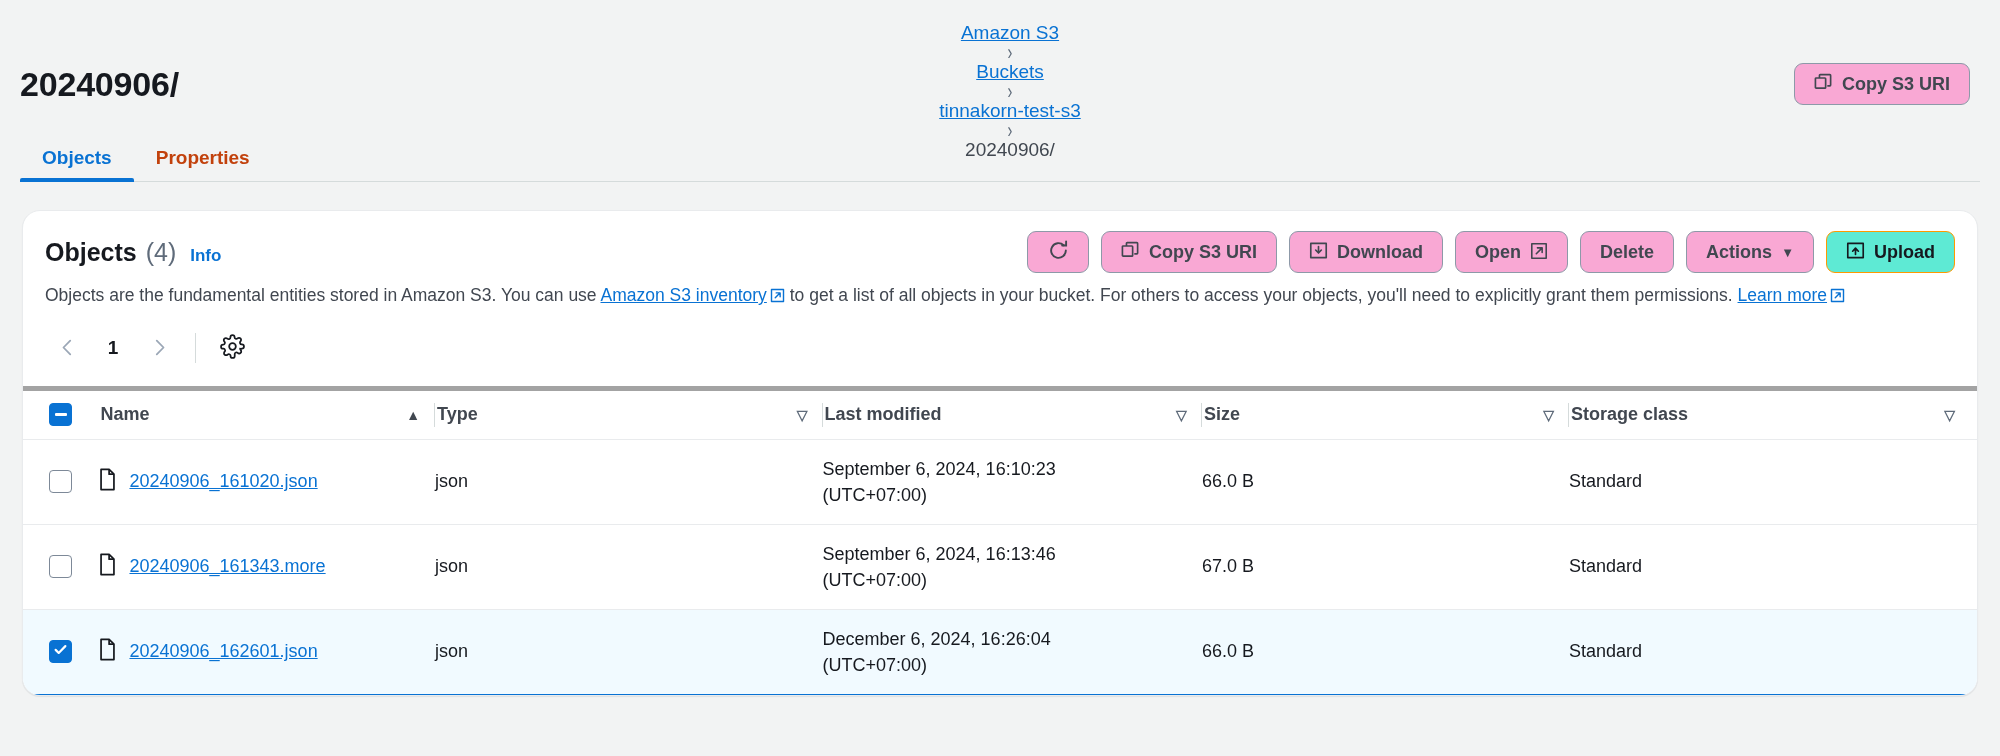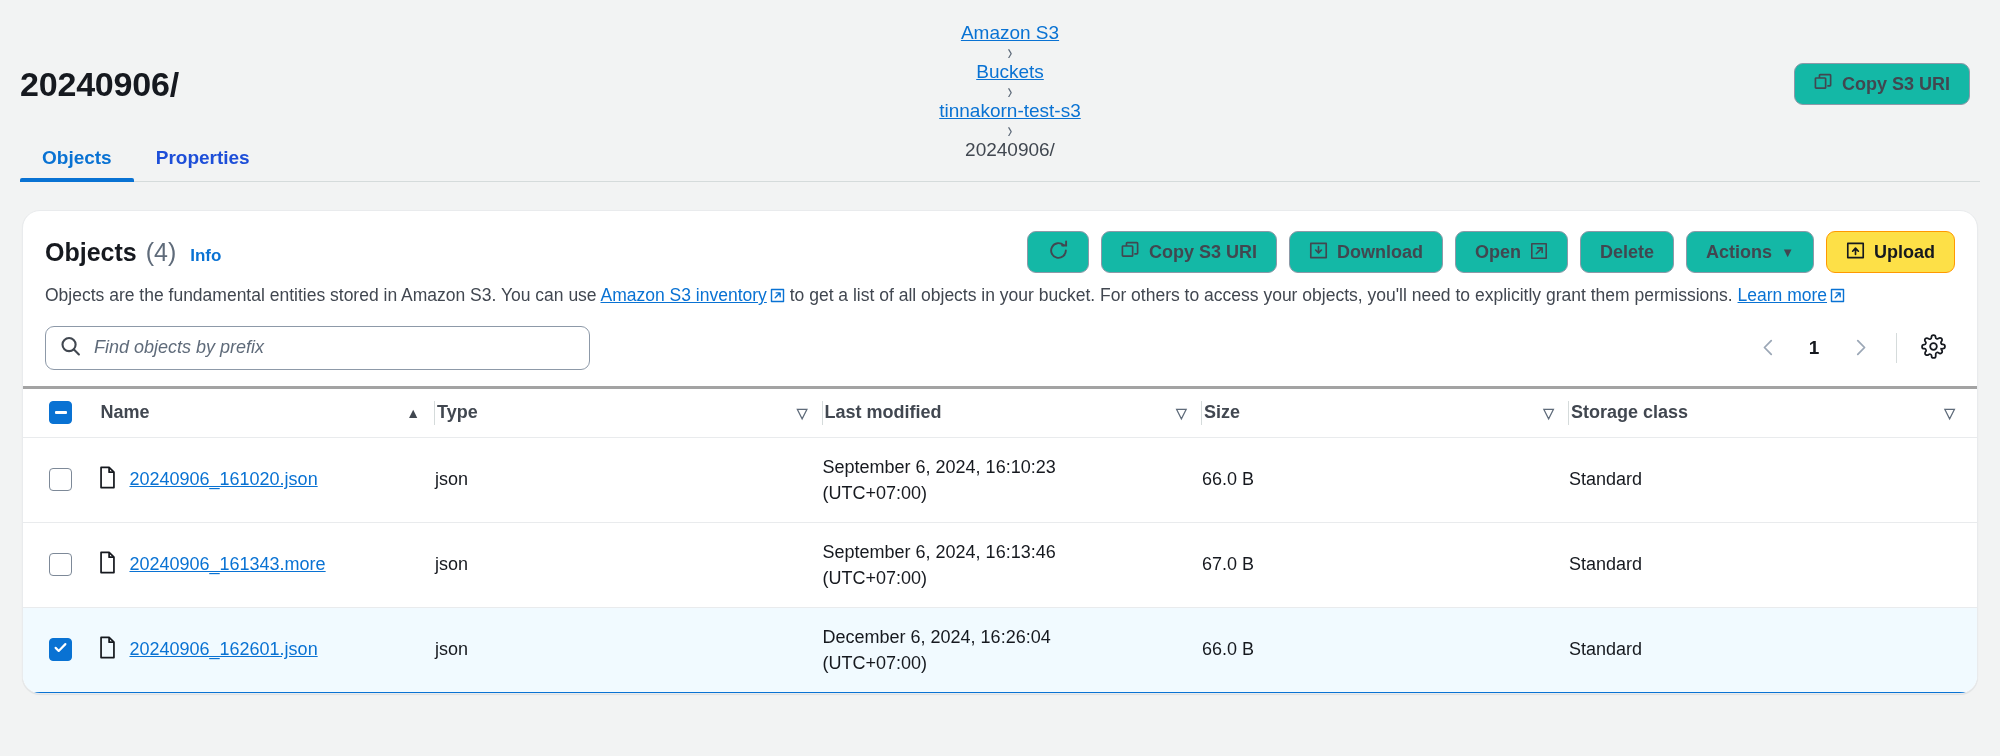--- a/index.html
+++ b/index.html
@@ -65,32 +65,32 @@
 
   .btn {
     display: inline-flex;
     align-items: center;
     justify-content: center;
     gap: 9px;
     height: 42px;
     padding: 0 19px;
     border: 1px solid #8d99a8;
     border-radius: 9px;
-    background: #14b8a6;
+    background: #f9a8d4;
     color: #414750;
     font-size: 18px;
     font-weight: 700;
     font-family: "Liberation Sans", sans-serif;
     cursor: pointer;
     white-space: nowrap;
     line-height: 1;
   }
 
   .btn-primary {
-    background: #fde047;
+    background: #5eead4;
     border-color: #ff9900;
     color: #16191f;
   }
 
   .btn-icon-only {
     width: 62px;
     padding: 0;
   }
 
   
@@ -102,21 +102,21 @@
     display: flex;
     align-items: flex-end;
     border-bottom: 1px solid #d5dbdb;
     height: 56px;
   }
   .tab {
     position: relative;
     padding: 0 22px 14px 22px;
     font-size: 19px;
     font-weight: 700;
-    color: #1d4ed8;
+    color: #c2410c;
     cursor: pointer;
     line-height: 1;
   }
   .tab.active { color: #0972d3; }
   .tab.active::after {
     content: "";
     position: absolute;
     left: 0; right: 0; bottom: -1px;
     height: 4px;
     background: #0972d3;
@@ -273,21 +273,21 @@
     width: 100%;
     border-collapse: collapse;
     table-layout: fixed;
   }
   table.objects thead th {
     text-align: left;
     font-size: 18px;
     font-weight: 700;
     color: #414750;
     padding: 12px 0 12px 0;
-    border-top: 3px solid #a3a3a3;
+    border-top: 5px solid #a3a3a3;
     border-bottom: 1px solid #e9ebed;
     background: #fff;
     vertical-align: middle;
     height: 48px;
   }
   .th-inner {
     display: flex;
     align-items: center;
     justify-content: space-between;
     padding-right: 14px;
@@ -469,29 +469,20 @@
             <path d="M1.6 1.6h12.8v12.8H1.6z"></path>
             <path d="M5.6 10.4L10.6 5.4M6.6 5.2h4.2v4.2"></path>
           </svg></span><span> to get a list of all objects in your bucket. For others to access your objects, you'll need to explicitly grant them permissions. </span><a>Learn more</a><span class="ext-ico"><svg width="15" height="15" viewBox="0 0 16 16" fill="none" stroke="#0972d3" stroke-width="1.5" stroke-linecap="round" stroke-linejoin="round">
             <path d="M1.6 1.6h12.8v12.8H1.6z"></path>
             <path d="M5.6 10.4L10.6 5.4M6.6 5.2h4.2v4.2"></path>
           </svg></span>
     </div>
   </div>
 
   <div class="filter-row">
-    <div class="search-box">
-      <span class="search-ico">
-        <svg width="21" height="21" viewBox="0 0 16 16" fill="none" stroke="#414750" stroke-width="1.6" stroke-linecap="round">
-          <circle cx="6.9" cy="6.9" r="5.0"></circle>
-          <path d="M10.6 10.6L14.4 14.4"></path>
-        </svg>
-      </span>
-      <input type="text" placeholder="Find objects by prefix" style="">
-    </div>
 
     <div class="pager">
       <button class="pg-btn">
         <svg width="19" height="19" viewBox="0 0 16 16" fill="none" stroke="#9ba7b6" stroke-width="1.5" stroke-linecap="round" stroke-linejoin="round">
           <path d="M10.3 2.2L4.6 8l5.7 5.8"></path>
         </svg>
       </button>
       <div class="pg-num">1</div>
       <button class="pg-btn">
         <svg width="19" height="19" viewBox="0 0 16 16" fill="none" stroke="#9ba7b6" stroke-width="1.5" stroke-linecap="round" stroke-linejoin="round">

